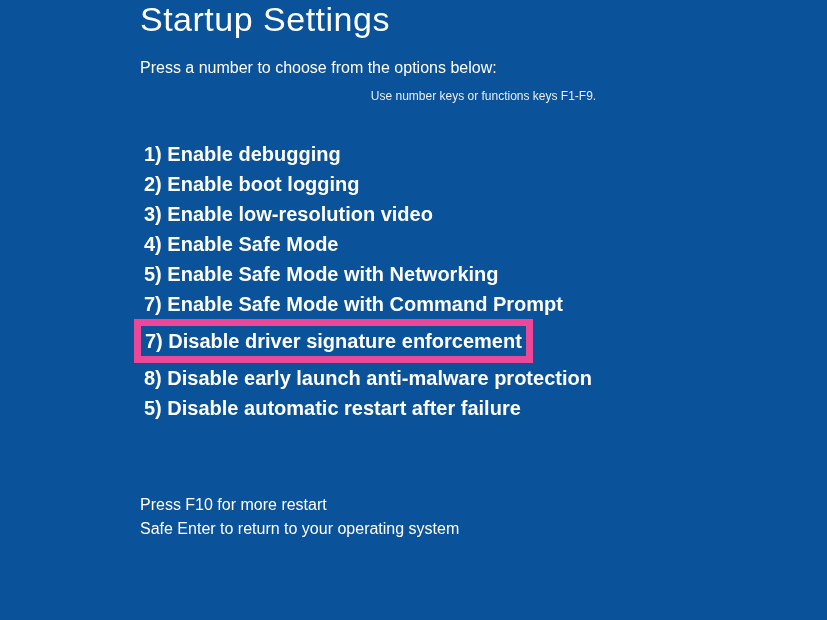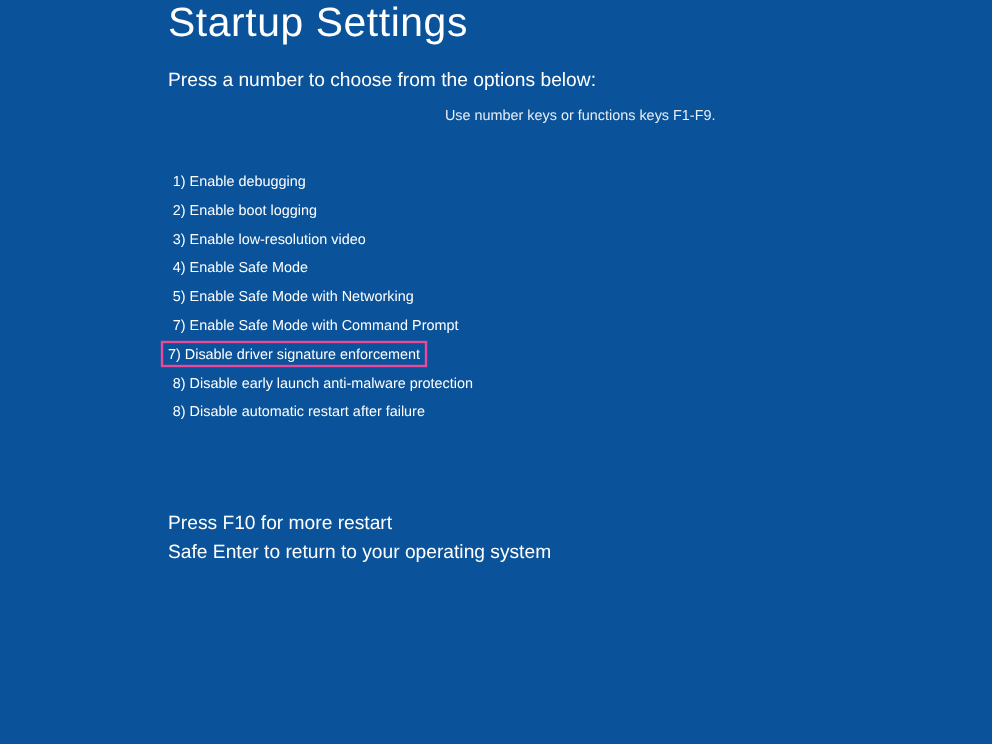--- a/index.html
+++ b/index.html
@@ -34,33 +34,33 @@
       font-size: 12px;
       font-weight: 400;
       margin-bottom: 36px;
       opacity: 0.9;
       text-align: center;
     }
     .options {
       margin-bottom: 70px;
     }
     .option-item {
-      font-size: 12px;
-      font-weight: 400;
+      font-size: 20px;
+      font-weight: 700;
       line-height: 1.5;
       margin-bottom: 0px;
       display: inline-block;
       padding: 0 4px;
     }
     .option-row {
       margin-bottom: 0px;
       line-height: 24px;
     }
     .highlighted {
-      border: 2px solid #ec4899;
+      border: 7px solid #ec4899;
       padding: 0 4px;
       margin-left: -6px;
     }
     .footer-line {
       font-size: 16px;
       font-weight: 400;
       line-height: 1.5;
     }
   </style>
 </head>
@@ -72,17 +72,17 @@
   <div class="hint">Use number keys or functions keys F1-F9.</div>
   <div class="options" id="options-list">
       <div class="option-row"><span class="option-item">1) Enable debugging</span></div>
       <div class="option-row"><span class="option-item">2) Enable boot logging</span></div>
       <div class="option-row"><span class="option-item">3) Enable low-resolution video</span></div>
       <div class="option-row"><span class="option-item">4) Enable Safe Mode</span></div>
       <div class="option-row"><span class="option-item">5) Enable Safe Mode with Networking</span></div>
       <div class="option-row"><span class="option-item">7) Enable Safe Mode with Command Prompt</span></div>
       <div class="option-row"><span class="option-item highlighted">7) Disable driver signature enforcement</span></div>
       <div class="option-row"><span class="option-item">8) Disable early launch anti-malware protection</span></div>
-      <div class="option-row"><span class="option-item">8) Disable automatic restart after failure</span></div>
+      <div class="option-row"><span class="option-item">5) Disable automatic restart after failure</span></div>
     </div>
   <div class="footer-line">Press F10 for more restart</div>
   <div class="footer-line">Safe Enter to return to your operating system</div>
 </div>
 
 </body></html>

